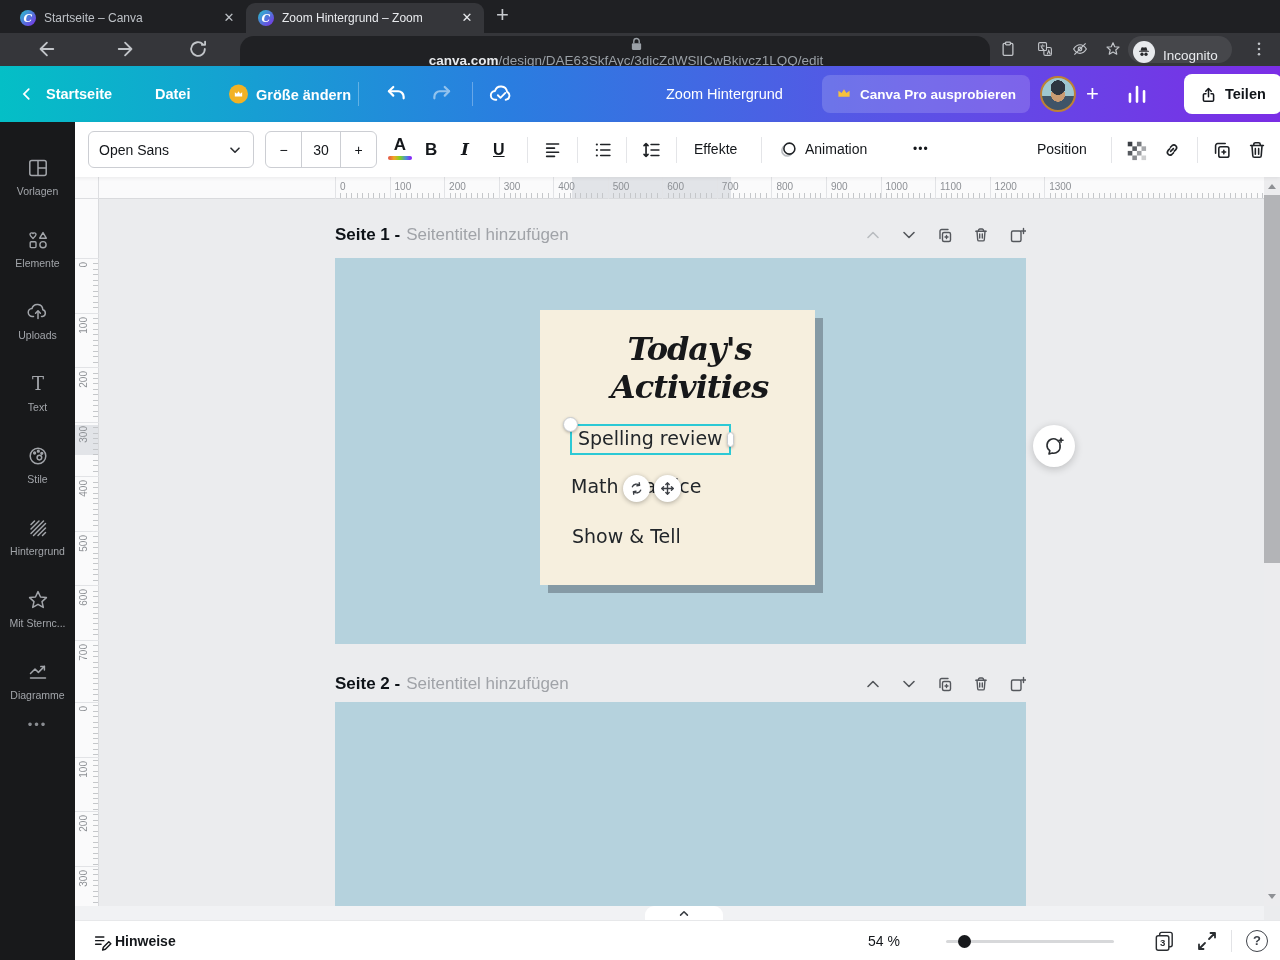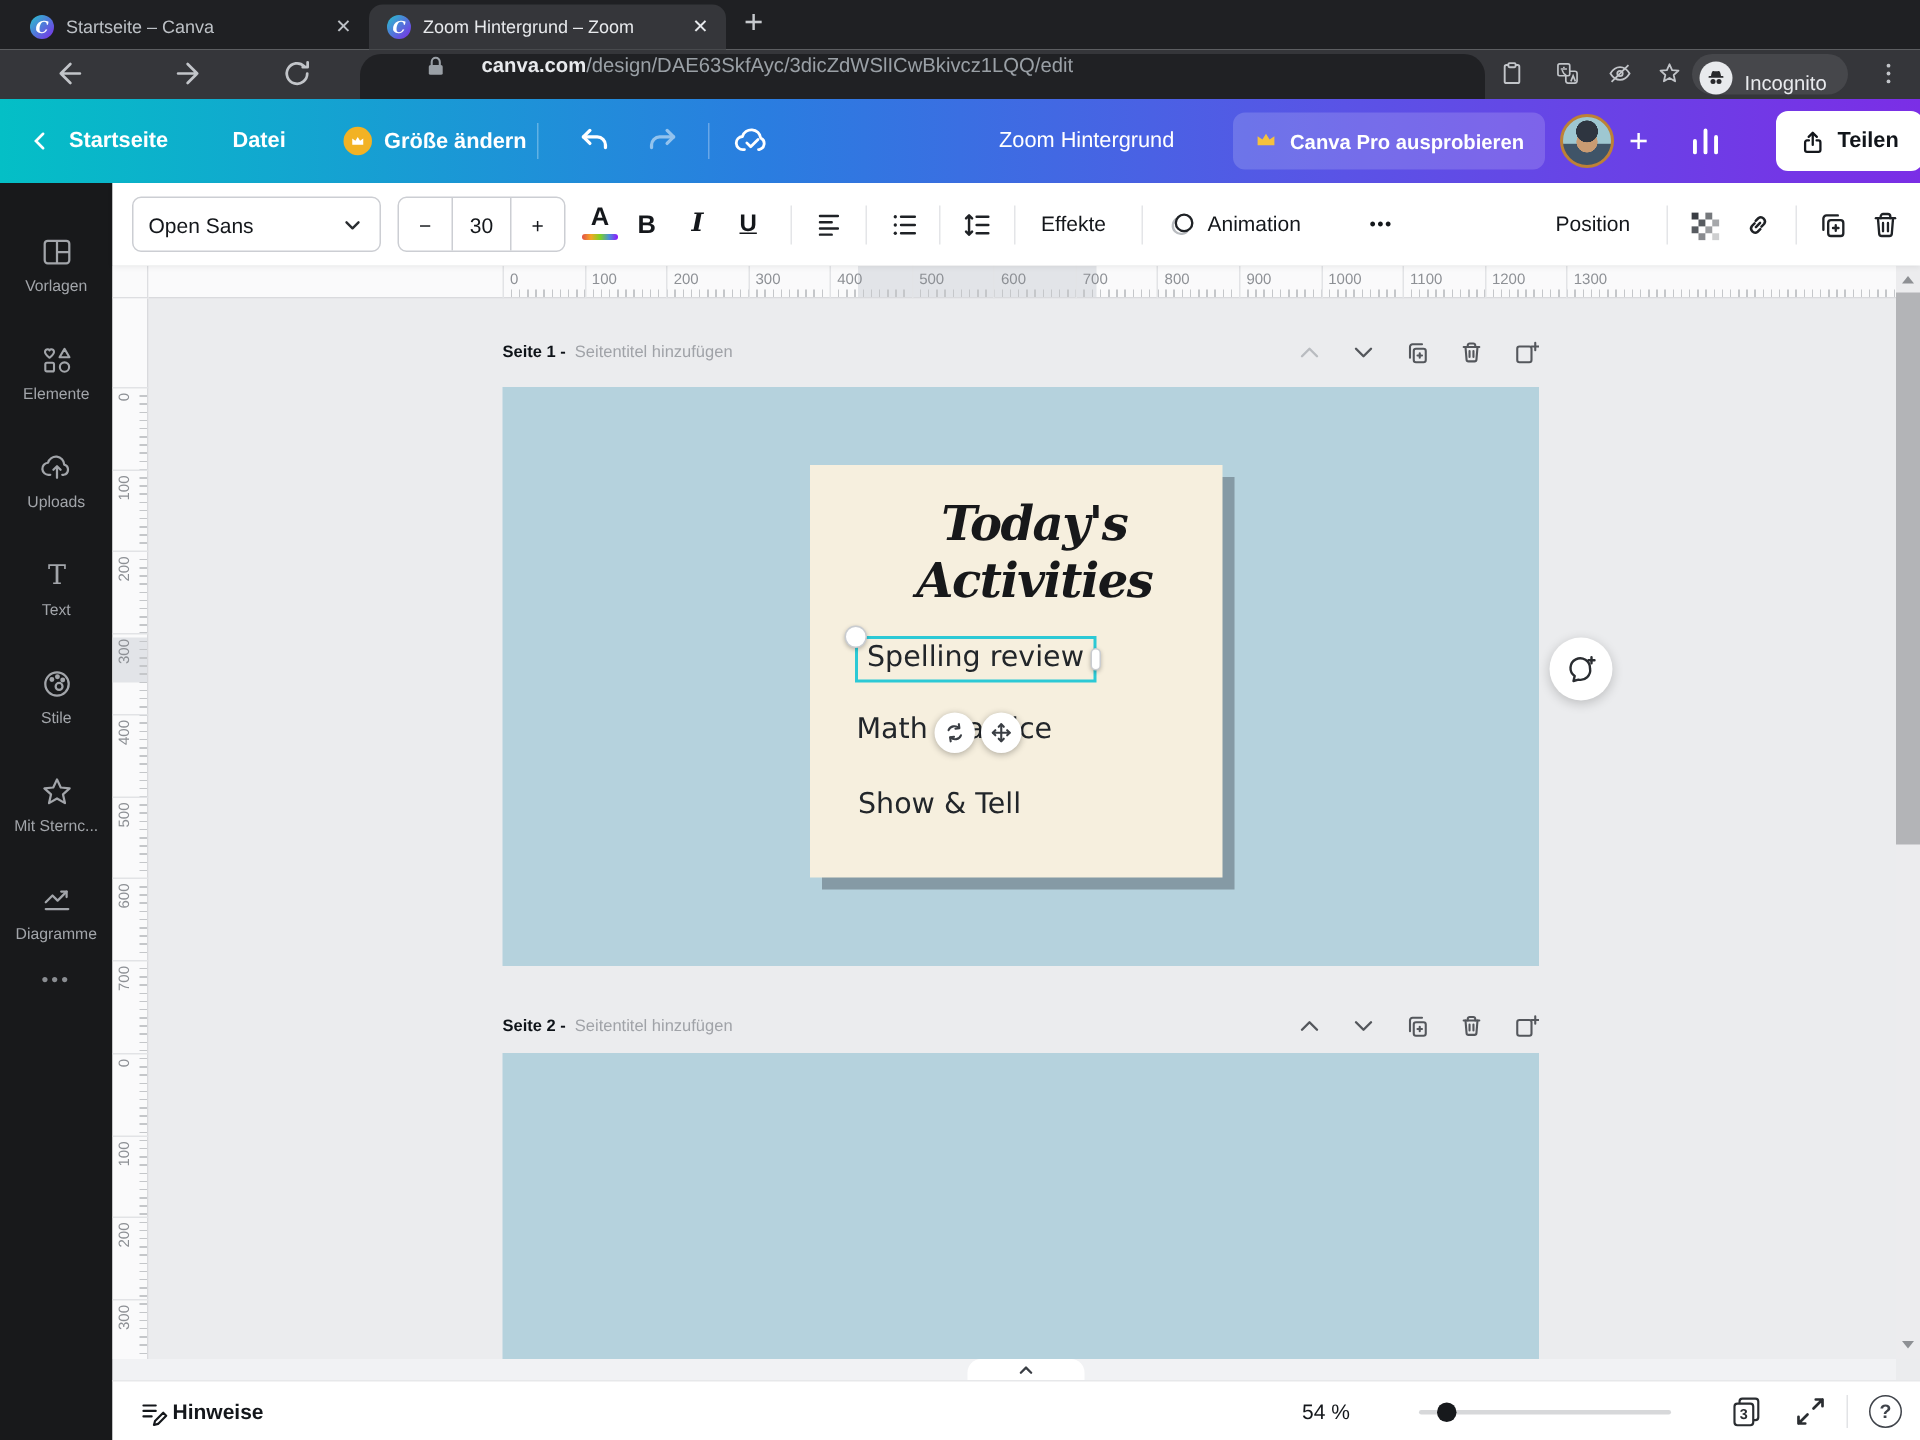--- a/index.html
+++ b/index.html
@@ -12,21 +12,21 @@
 #tabbar{position:absolute;left:0;top:0;width:1280px;height:33px;background:#1f2023;display:flex;align-items:flex-end;}
 .tab{height:30px;display:flex;align-items:center;gap:8px;padding:0 8px 0 12px;border-radius:9px 9px 0 0;width:238px;}
 .tab.inactive{color:#bdc1c6;}
 .tab.active{background:#35363a;color:#e8eaed;}
 .favicon{width:16px;height:16px;min-width:16px;border-radius:50%;background:linear-gradient(135deg,#26c4cc,#7d2ae8);color:#fff;font-size:11px;font-weight:700;font-style:italic;display:flex;align-items:center;justify-content:center;font-family:"DejaVu Serif",serif;}
 .tab-title{font-size:12px;white-space:nowrap;overflow:hidden;flex:1;}
 .tab-close{font-size:13px;width:18px;height:18px;line-height:17px;text-align:center;border-radius:50%;color:inherit;}
 #newtab{color:#c6c9cd;font-size:22px;font-weight:300;margin:0 0 5px 12px;}
 #addressbar{position:absolute;top:33px;left:0;width:1280px;height:33px;background:#35363a;}
 .nav-ic{position:absolute;top:6px;color:#c2c5c9;}
-#urlpill{position:absolute;left:240px;top:3px;width:750px;height:43px;border-radius:14px;background:#202124;display:flex;}
+#urlpill{position:absolute;left:240px;top:3px;width:750px;height:43px;border-radius:14px;background:#202124;display:flex;align-items:center;flex-direction:column;}
 #urlpill .lock{margin-left:42px;}
 .url-text{font-size:13.5px;margin-left:22px;white-space:nowrap;}
 .url-domain{color:#e8eaed;font-weight:700;}
 .url-path{color:#9aa0a6;}
 #incognito-chip{position:absolute;left:1128px;top:3px;height:27px;border-radius:14px;background:#46474b;display:flex;align-items:flex-end;gap:8px;padding:0 14px 0 5px;color:#e8eaed;font-size:13.5px;}
 .spy{width:22px;height:22px;border-radius:50%;background:#e8eaed;display:flex;align-items:center;justify-content:center;}
 
 
 #cheader{position:absolute;left:0;top:66px;width:1280px;height:56px;background:linear-gradient(90deg,#04bfc6 0%,#2a7de0 40%,#5a53e6 70%,#7b2ee6 100%);color:#fff;}
 .hitem{position:absolute;top:50%;transform:translateY(-50%);font-size:14.5px;font-weight:600;white-space:nowrap;}
@@ -59,21 +59,21 @@
 #hruler{position:absolute;left:24px;top:0;width:1165px;height:22px;background:#fafafb;border-bottom:1px solid #d9dadd;}
 #hticks{position:absolute;left:236px;right:0;bottom:0;height:5px;background:repeating-linear-gradient(to right,#c5c7ca 0 1px,transparent 1px 5.455px);}
 #hhl{position:absolute;left:473px;top:0;width:159px;height:21px;background:#e2e4e8;}
 #vruler{position:absolute;left:0;top:22px;width:24px;height:707px;background:#fafafb;border-right:1px solid #d9dadd;}
 #vticks{position:absolute;top:59px;bottom:0;right:0;width:5px;background:repeating-linear-gradient(to bottom,#c5c7ca 0 1px,transparent 1px 5.455px);}
 #vhl{position:absolute;top:226px;height:30px;left:0;width:23px;background:#e2e4e8;}
 .hnum{position:absolute;top:0;font-size:10px;color:#8d9095;line-height:20px;}
 .hline{position:absolute;top:0;width:1px;height:22px;background:#e2e3e6;}
 .vnum{position:absolute;left:3px;writing-mode:vertical-rl;transform:rotate(180deg);font-size:10px;color:#8d9095;}
 .vline{position:absolute;left:0;width:24px;height:1px;background:#e2e3e6;}
-.pagehead{position:absolute;left:260px;width:691px;height:22px;display:flex;align-items:center;font-size:11px;}
+.pagehead{position:absolute;left:260px;width:691px;height:22px;display:flex;align-items:center;font-size:17px;}
 .pagehead .pname{font-weight:700;color:#0e1318;}
 .pagehead .pph{color:#a0a3a8;margin-left:6px;}
 .pagectl{margin-left:auto;display:flex;align-items:center;gap:18px;color:#54575c;}
 .pagectl .dim{color:#b9bcc0;}
 .page{position:absolute;left:260px;width:691px;background:#b5d2dd;}
 #card{position:absolute;left:205px;top:52px;width:275px;height:275px;background:#f6efde;box-shadow:8px 8px 0 rgba(93,108,118,.55);}
 #card-title{position:absolute;left:0;right:0;top:20px;text-align:center;font-family:"DejaVu Serif",serif;font-style:italic;font-weight:700;font-size:32px;letter-spacing:-1px;color:#17181a;margin-left:24px;}
 .card-item{position:absolute;font-family:"DejaVu Sans",sans-serif;font-size:19px;color:#22262a;white-space:nowrap;}
 #selbox{position:absolute;left:30px;top:114px;width:161px;height:31px;border:2px solid #2cc9d5;}
 #sel-corner{position:absolute;left:-9px;top:-9px;width:15px;height:15px;background:#fff;border:1px solid #c9ccd0;border-radius:50%;box-shadow:0 1px 3px rgba(0,0,0,.25);}
@@ -275,20 +275,26 @@
   </div>
   <div class="sbitem">
     <svg width="24" height="24" viewBox="0 0 24 24" fill="none" stroke="#a2a5aa" stroke-width="1.5">
         <circle cx="12" cy="12" r="7.8"></circle>
         <circle cx="13.4" cy="13.6" r="2.3"></circle>
         <circle cx="8.6" cy="9" r=".9" fill="#a2a5aa"></circle>
         <circle cx="12.3" cy="7.2" r=".9" fill="#a2a5aa"></circle>
         <circle cx="15.8" cy="9.3" r=".9" fill="#a2a5aa"></circle>
       </svg>
     <span>Stile</span>
+  </div>
+  <div class="sbitem">
+    <svg width="24" height="24" viewBox="0 0 24 24" fill="none" stroke="#a2a5aa" stroke-width="1.5" stroke-linecap="round">
+        <path d="M5 8.5 8.5 5M5 13 13 5M5 17.5 17.5 5M7.5 19.5l12-12M12 19.5l7.5-7.5M16.5 19.5l3-3"></path>
+      </svg>
+    <span>Hintergrund</span>
   </div>
   <div class="sbitem">
     <svg width="24" height="24" viewBox="0 0 24 24" fill="none" stroke="#a2a5aa" stroke-width="1.5" stroke-linejoin="round">
         <path d="M12 3.6l2.5 5.4 5.9.6-4.4 4 1.3 5.8L12 16.3l-5.3 3.1L8 13.6l-4.4-4 5.9-.6Z"></path>
       </svg>
     <span>Mit Sternc...</span>
   </div>
   <div class="sbitem">
     <svg width="24" height="24" viewBox="0 0 24 24" fill="none" stroke="#a2a5aa" stroke-width="1.5" stroke-linecap="round" stroke-linejoin="round">
         <path d="M4.5 13.5 9 9l3.4 3.4 6-6"></path>

